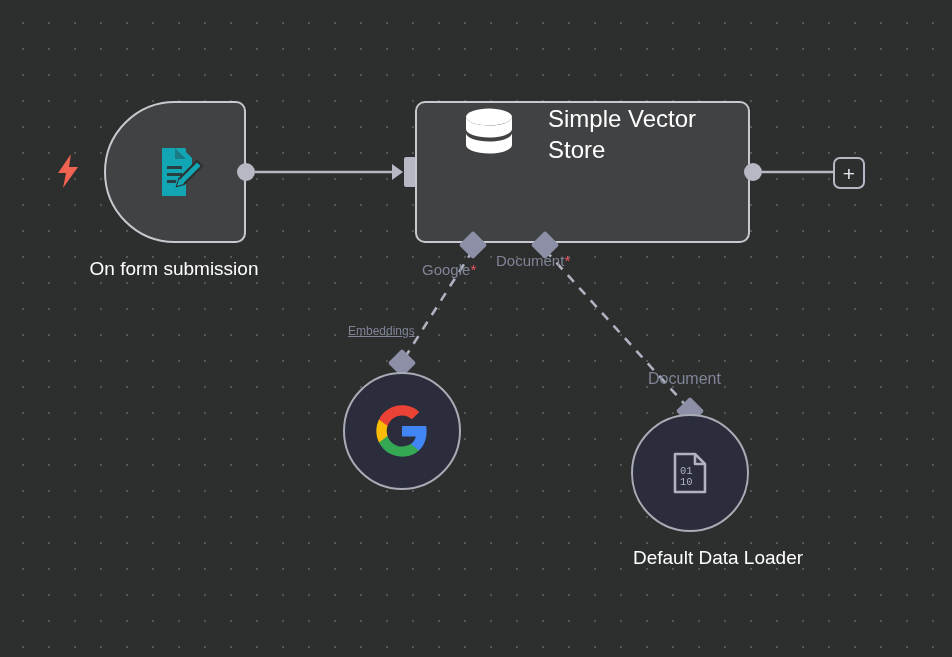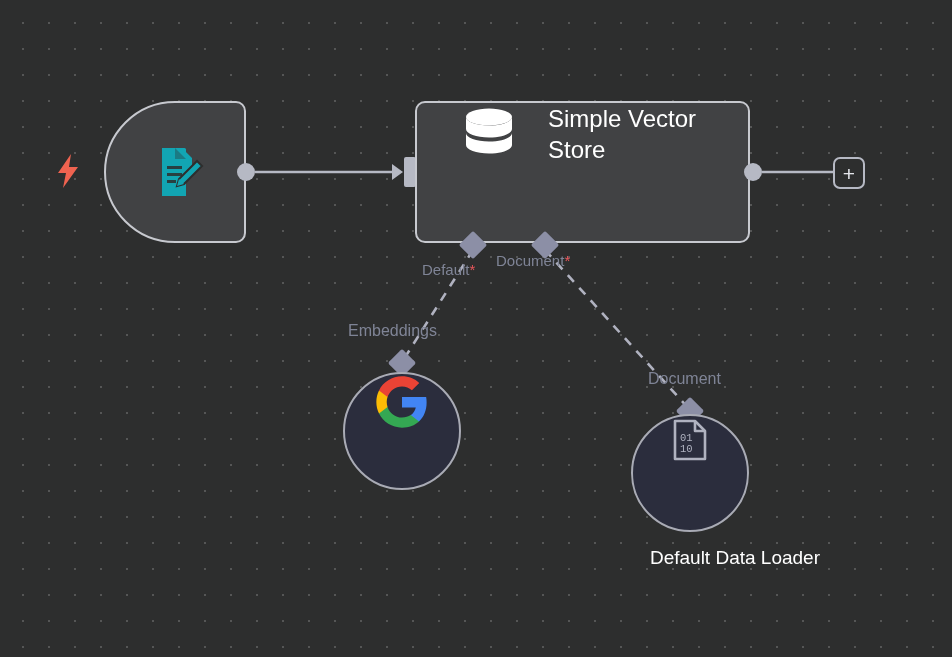--- a/index.html
+++ b/index.html
@@ -94,21 +94,21 @@
     border-radius: 2px;
   }
 
   
   .circle-node {
     position: absolute;
     width: 118px; height: 118px;
     border-radius: 50%;
     background: #2b2d3d;
     border: 2px solid #a9abb5;
-    display: flex; align-items: flex-start; justify-content: center;
+    display: flex; align-items: center; justify-content: center;
   }
 
   
   .node-label {
     position: absolute;
     color: #ffffff;
     font-size: 19px;
     line-height: 29px;
     text-align: center;
     white-space: pre-line;
@@ -153,20 +153,21 @@
       <path d="M12 4 h13 l11 11 v37 H12 Z" fill="#12a5b3"></path>
       <path d="M25 4 v11 h11 Z" fill="#2d2e2e" opacity="0.35"></path>
       <rect x="17" y="22" width="15" height="3" fill="#2d2e2e" opacity="0.85"></rect>
       <rect x="17" y="29" width="15" height="3" fill="#2d2e2e" opacity="0.85"></rect>
       <rect x="17" y="36" width="9" height="3" fill="#2d2e2e" opacity="0.85"></rect>
       <path d="M47 17 l5 5 -18 18 -7 2 2 -7 Z" fill="#12a5b3" stroke="#2d2e2e" stroke-width="2"></path>
       <path d="M29 35 l-2 7 7 -2 Z" fill="#12a5b3"></path>
     </svg>
   </div>
   <div class="dot-out" style="left:237px; top:163px;"></div>
+  <div class="node-label" style="left:40px; top:254px; width:268px;">On form submission</div>
 
   <div class="in-arrow" style="left:392px; top:164px;"></div>
   <div class="in-port" style="left:404px; top:157px;"></div>
 
   <div class="vs-node">
     <svg class="db-ico" viewBox="0 0 62 62">
       <ellipse cx="31" cy="14" rx="23" ry="8.5" fill="#ffffff"></ellipse>
       <path d="M8 14 v12 c0 4.7 10.3 8.5 23 8.5 s23 -3.8 23 -8.5 V14
                c0 4.7 -10.3 8.5 -23 8.5 S8 18.7 8 14 Z" fill="#ffffff"></path>
       <path d="M8 30 v12 c0 4.7 10.3 8.5 23 8.5 s23 -3.8 23 -8.5 V30
@@ -177,27 +178,27 @@
   <div class="dot-out" style="left:744px; top:163px;"></div>
 
   <div class="plus-btn">
     <span>+</span>
   </div>
 
   <div class="diamond" style="left:463px; top:235px;"></div>
   <div class="diamond" style="left:535px; top:235px;"></div>
 
   <div class="port-label" style="left:422px; top:261px;">
-    <span>Default</span><span class="req">*</span>
+    <span>Google</span><span class="req">*</span>
   </div>
   <div class="port-label" style="left:496px; top:252px;">
     <span>Document</span><span class="req">*</span>
   </div>
 
-  <div class="port-label" style="left:348px; top:322px; font-size:16px;">Embeddings</div>
+  <div class="port-label" style="left:348px; top:322px; font-size:12px;text-decoration:underline;">Embeddings</div>
 
   <div class="diamond" style="left:392px; top:353px;"></div>
   <div class="circle-node" style="left:343px; top:372px;">
     <svg class="google-g" viewBox="0 0 48 48">
       <path fill="#4285F4" d="M45.1 24.5c0-1.6-.1-3.2-.4-4.7H24v8.9h11.8c-.5 2.7-2.1 5-4.4 6.6v5.5h7.1c4.2-3.8 6.6-9.5 6.6-16.3z"></path>
       <path fill="#34A853" d="M24 46c6 0 11-2 14.6-5.3l-7.1-5.5c-2 1.3-4.5 2.1-7.5 2.1-5.8 0-10.7-3.9-12.4-9.1H4.3v5.7C7.9 41.1 15.4 46 24 46z"></path>
       <path fill="#FBBC05" d="M11.6 28.2c-.4-1.3-.7-2.7-.7-4.2s.3-2.9.7-4.2v-5.7H4.3C2.8 17.1 2 20.4 2 24s.8 6.9 2.3 9.9l7.3-5.7z"></path>
       <path fill="#EA4335" d="M24 10.7c3.3 0 6.2 1.1 8.5 3.3l6.3-6.3C35 4.1 30 2 24 2 15.4 2 7.9 6.9 4.3 14.1l7.3 5.7c1.7-5.2 6.6-9.1 12.4-9.1z"></path>
     </svg>
   </div>
@@ -206,15 +207,15 @@
 
   <div class="diamond" style="left:680px; top:401px;"></div>
   <div class="circle-node" style="left:631px; top:414px;">
     <svg class="loader-ico" viewBox="0 0 48 48">
       <path d="M9 5 h20 l10 10 v28 H9 Z" fill="none" stroke="#b0b2c0" stroke-width="2.6" stroke-linejoin="round"></path>
       <path d="M29 5 v10 h10" fill="none" stroke="#b0b2c0" stroke-width="2.6" stroke-linejoin="round"></path>
       <text x="14" y="25" font-family="'Liberation Mono', monospace" font-size="10.5" fill="#b0b2c0">01</text>
       <text x="14" y="36" font-family="'Liberation Mono', monospace" font-size="10.5" fill="#b0b2c0">10</text>
     </svg>
   </div>
-  <div class="node-label" style="left:560px; top:543px; width:260px;text-align:right;">Default Data Loader</div>
+  <div class="node-label" style="left:588px; top:543px; width:260px;">Default Data Loader</div>
 
 </div>
 
 </body></html>

